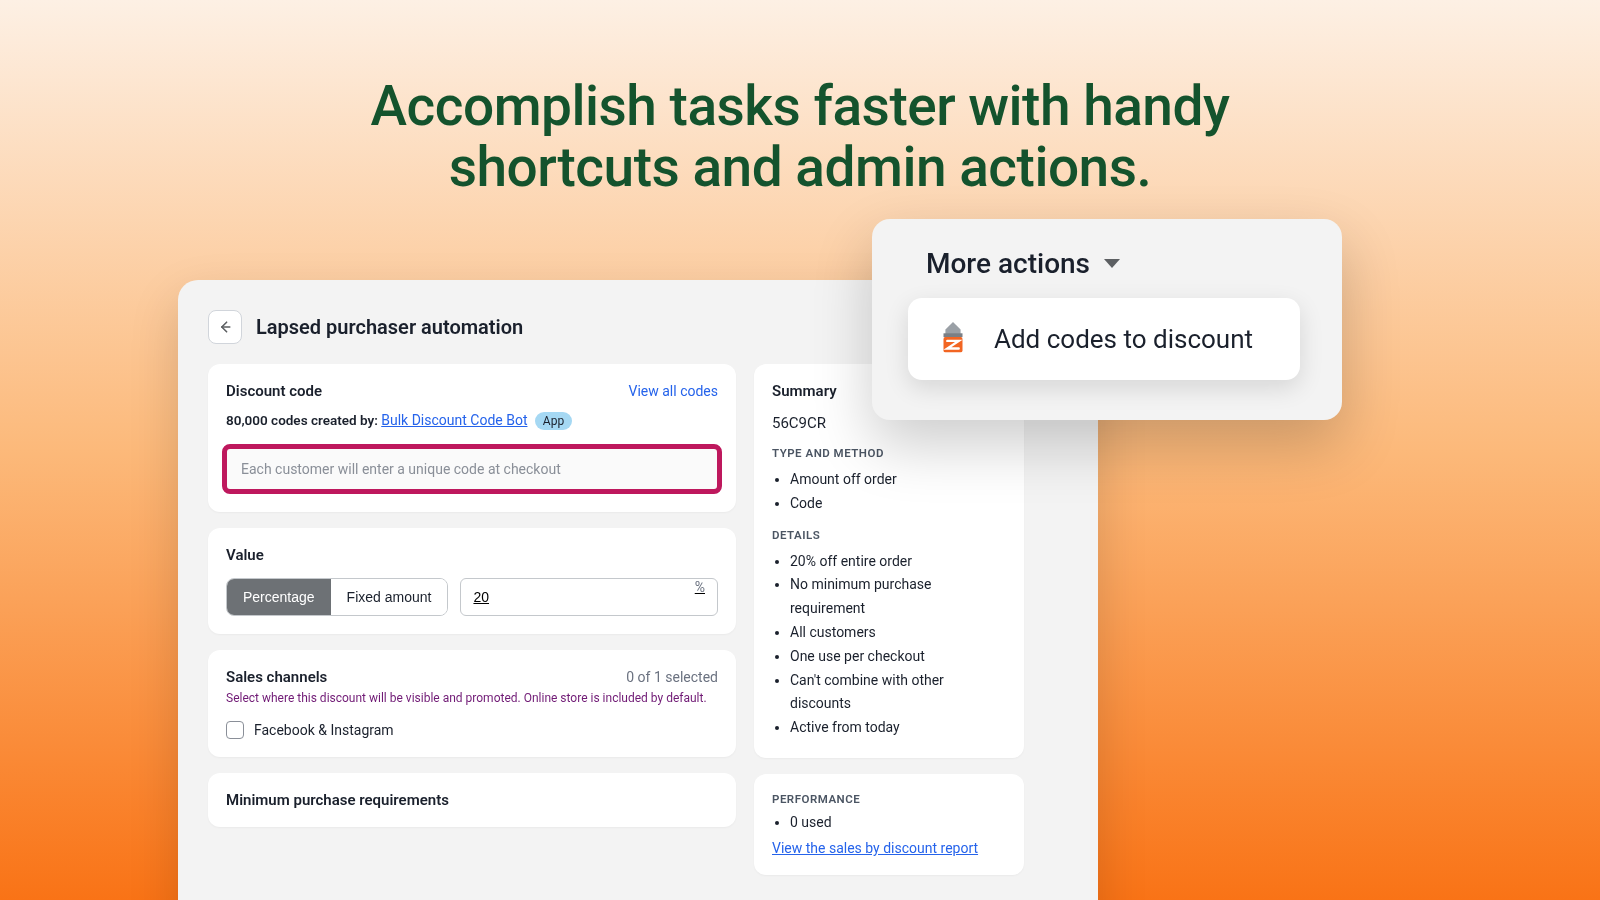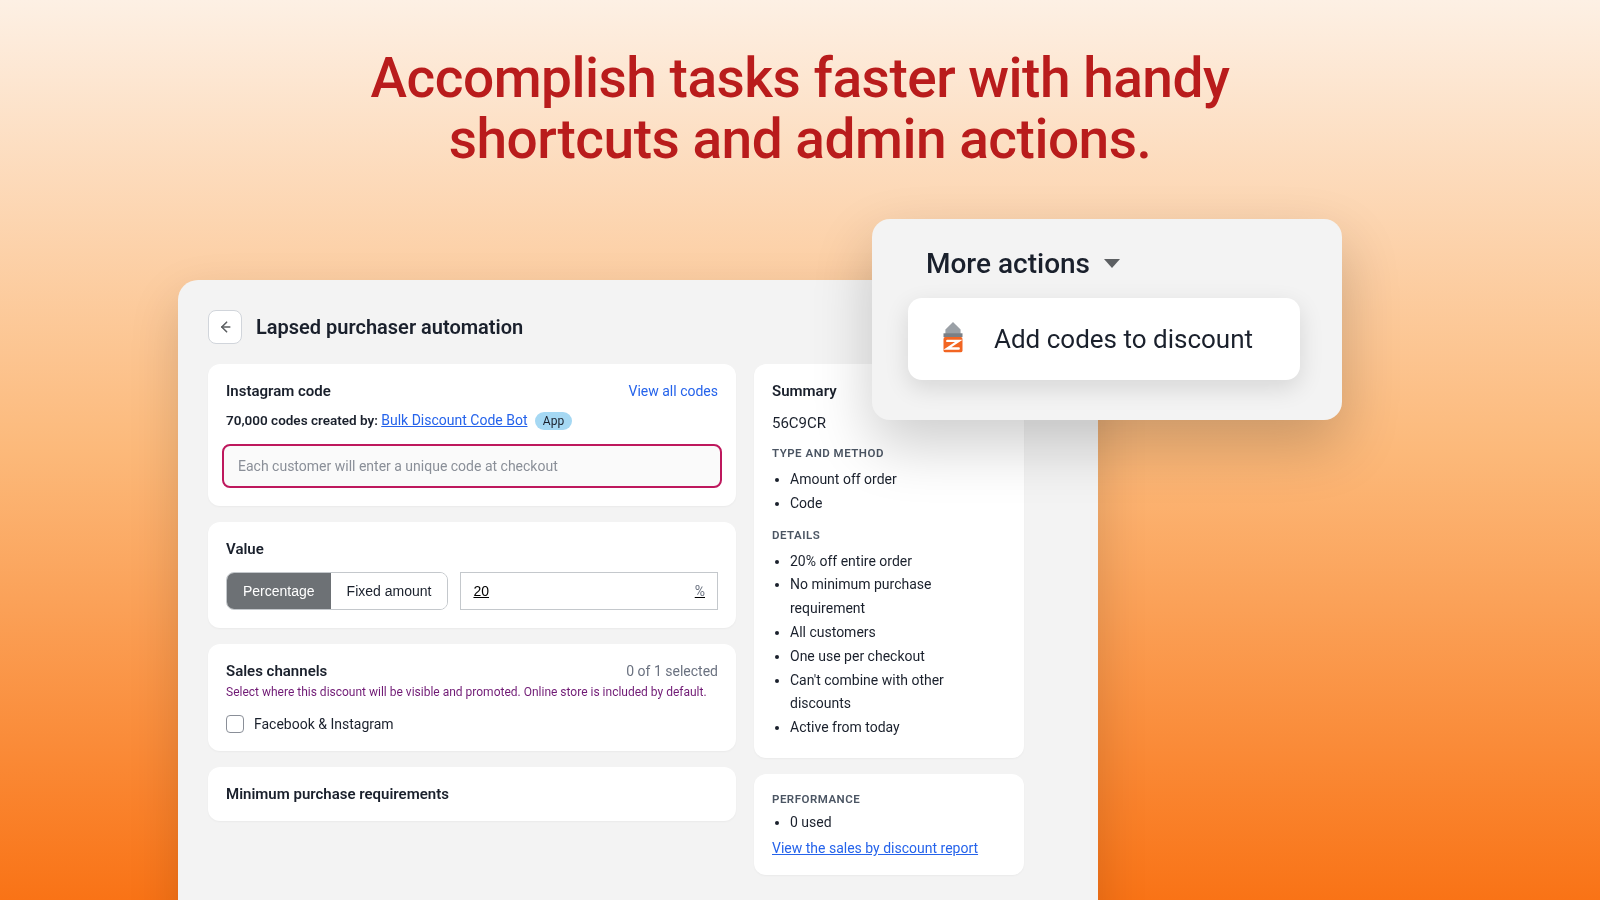--- a/index.html
+++ b/index.html
@@ -8,23 +8,23 @@
     width: 1600px;
     height: 900px;
     overflow: hidden;
     background: linear-gradient(180deg, #fdf0e4 0%, #fcb97a 50%, #f97316 100%);
     position: relative;
   }
   .hero-title {
     text-align: center;
     font-size: 55px;
     font-weight: 500;
-    color: #b91c1c;
+    color: #14532d;
     line-height: 1.1;
-    padding-top: 48px;
+    padding-top: 76px;
     letter-spacing: -0.5px;
   }
   .admin-panel {
     position: absolute;
     left: 178px;
     top: 280px;
     width: 920px;
     height: 780px;
     background: #f3f3f3;
     border-radius: 20px;
@@ -94,21 +94,21 @@
   .app-badge {
     display: inline-block;
     background: #a5d8f3;
     color: #1a202c;
     padding: 2px 8px;
     border-radius: 10px;
     font-size: 12px;
     margin-left: 4px;
   }
   .readonly-field {
-    border: 2px solid #be185d;
+    border: 5px solid #be185d;
     border-radius: 8px;
     padding: 12px 14px;
     font-size: 14px;
     color: #8a8f98;
     background: #fafafa;
     margin: 0 -4px;
   }
   .seg-row {
     display: flex;
     gap: 12px;
@@ -128,23 +128,23 @@
     cursor: pointer;
     color: #1a202c;
   }
   .seg-btn.active {
     background: #6d7175;
     color: #fff;
   }
   .value-input-wrap {
     flex: 1;
     display: flex;
-    align-items: center;
+    align-items: flex-start;
     border: 1px solid #c4c8cc;
-    border-radius: 0;
+    border-radius: 6px;
     padding: 0 12px;
     text-decoration: underline;
   }
   .value-input {
     flex: 1;
     border: none;
     outline: none;
     padding: 10px 0;
     font-size: 14px;
   }
@@ -279,25 +279,25 @@
       </svg>
     </button>
     <div class="page-title">Lapsed purchaser automation</div>
   </div>
 
   <div class="columns">
     <div class="left-col">
 
       <div class="card">
         <div class="card-header">
-          <div class="card-title">Instagram code</div>
+          <div class="card-title">Discount code</div>
           <a class="link">View all codes</a>
         </div>
         <div class="created-by">
-          <b>70,000 codes created by:</b>
+          <b>80,000 codes created by:</b>
           <a class="link underline">Bulk Discount Code Bot</a>
           <span class="app-badge">App</span>
         </div>
         <div class="readonly-field">Each customer will enter a unique code at checkout</div>
       </div>
 
       <div class="card">
         <div class="card-title" style="margin-bottom:14px;">Value</div>
         <div class="seg-row">
           <div class="segmented">

